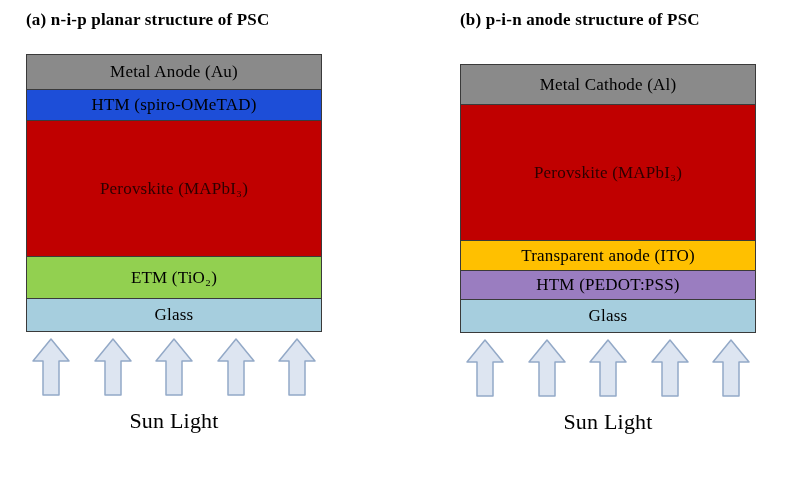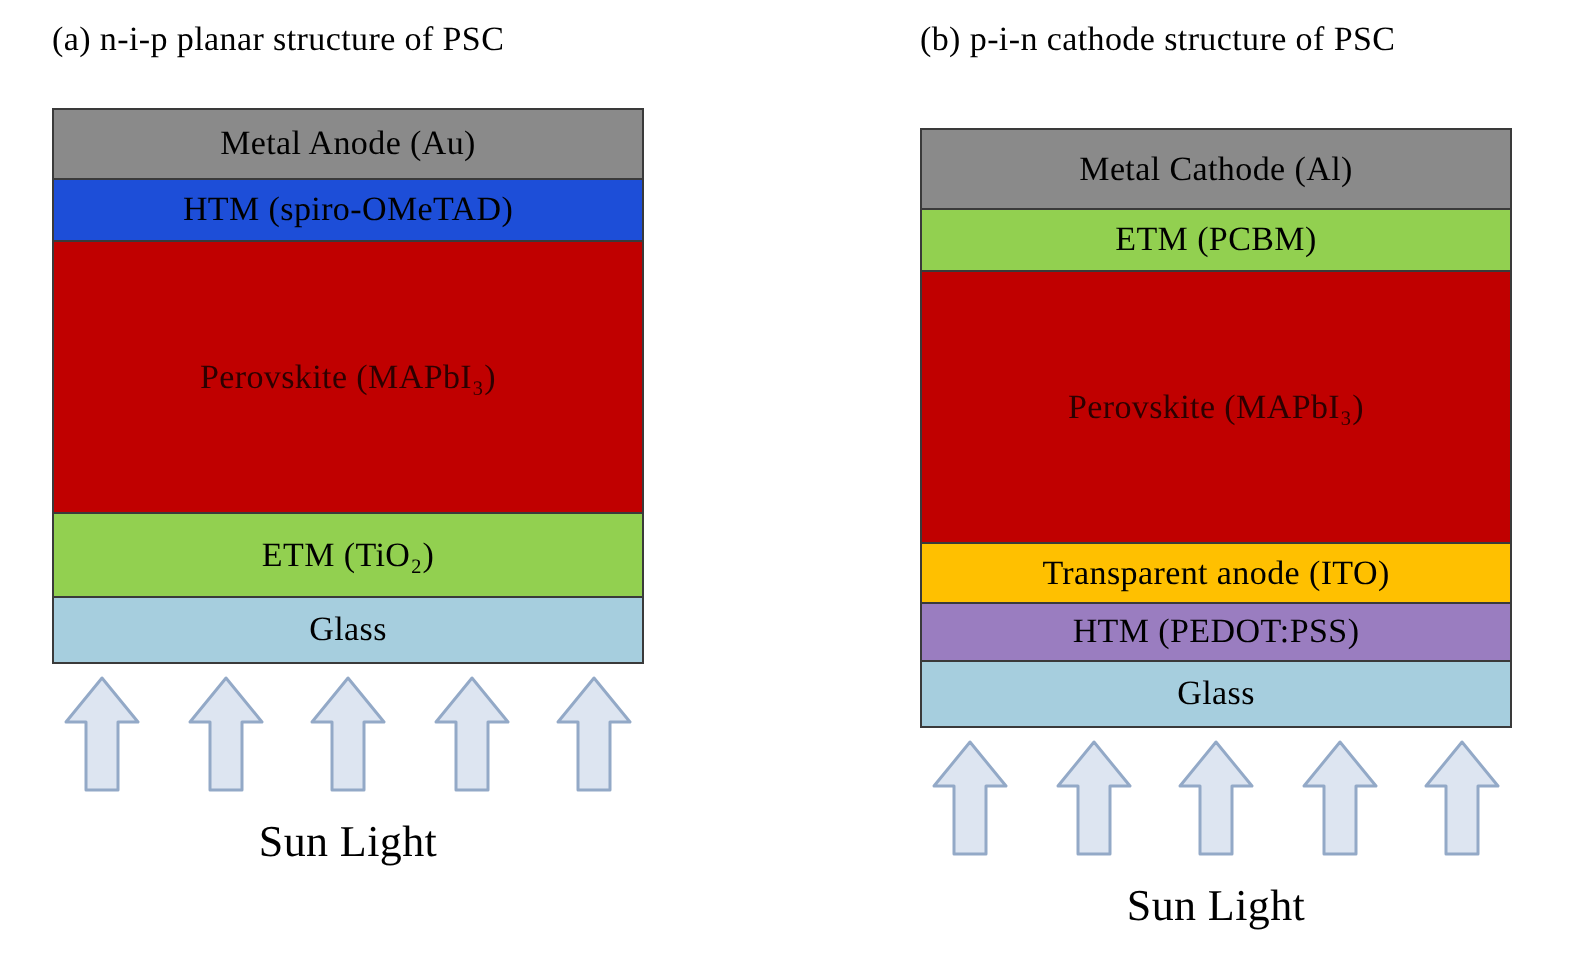--- a/index.html
+++ b/index.html
@@ -18,21 +18,21 @@
     padding: 10px 0 0 26px;
     overflow: hidden;
   }
   .panel {
     width: 296px;
     display: flex;
     flex-direction: column;
   }
   .panel-title {
     font-size: 17px;
-    font-weight: normal;
+    font-weight: bold;
     margin: 0 0 24px 0;
     white-space: nowrap;
     letter-spacing: 0.2px;
   }
   .stack {
     display: flex;
     flex-direction: column;
     width: 100%;
   }
   .layer {
@@ -93,24 +93,23 @@
         <path d="M19 1 L37 23 L27 23 L27 57 L11 57 L11 23 L1 23 Z" fill="#dde5f1" stroke="#93a9c7" stroke-width="1.5" stroke-linejoin="round"></path>
       </svg>
       <svg viewBox="0 0 38 58" class="arrow">
         <path d="M19 1 L37 23 L27 23 L27 57 L11 57 L11 23 L1 23 Z" fill="#dde5f1" stroke="#93a9c7" stroke-width="1.5" stroke-linejoin="round"></path>
       </svg>
     </div>
   <div class="sun-label">Sun Light</div>
 </section>
 
 <section class="panel">
-  <h2 class="panel-title">(b) p-i-n cathode structure of PSC</h2>
+  <h2 class="panel-title">(b) p-i-n anode structure of PSC</h2>
   <div class="stack">
       <div class="layer" style="background: rgb(138, 138, 138); height: 41px; color: rgb(0, 0, 0); margin-top: 10px;">Metal Cathode (Al)</div>
-      <div class="layer" style="background: rgb(146, 208, 80); height: 32px; color: rgb(0, 0, 0);">ETM (PCBM)</div>
       <div class="layer" style="background: rgb(192, 0, 0); height: 137px; color: rgb(45, 0, 0);">Perovskite (MAPbI₃)</div>
       <div class="layer" style="background: rgb(255, 192, 0); height: 31px; color: rgb(0, 0, 0);">Transparent anode (ITO)</div>
       <div class="layer" style="background: rgb(154, 125, 192); height: 30px; color: rgb(0, 0, 0);">HTM (PEDOT:PSS)</div>
       <div class="layer" style="background: rgb(166, 206, 222); height: 34px; color: rgb(0, 0, 0);">Glass</div>
     </div>
   <div class="arrows">
       <svg viewBox="0 0 38 58" class="arrow">
         <path d="M19 1 L37 23 L27 23 L27 57 L11 57 L11 23 L1 23 Z" fill="#dde5f1" stroke="#93a9c7" stroke-width="1.5" stroke-linejoin="round"></path>
       </svg>
       <svg viewBox="0 0 38 58" class="arrow">

